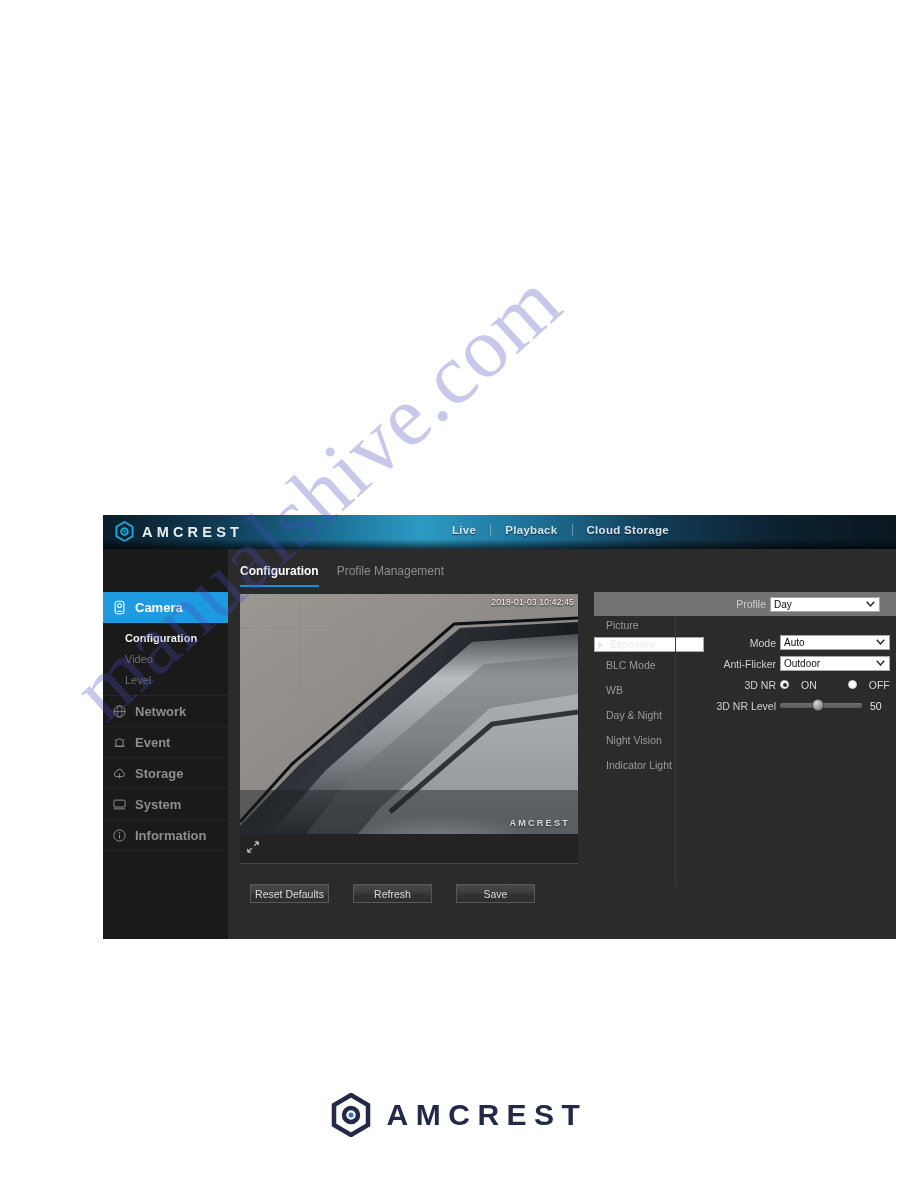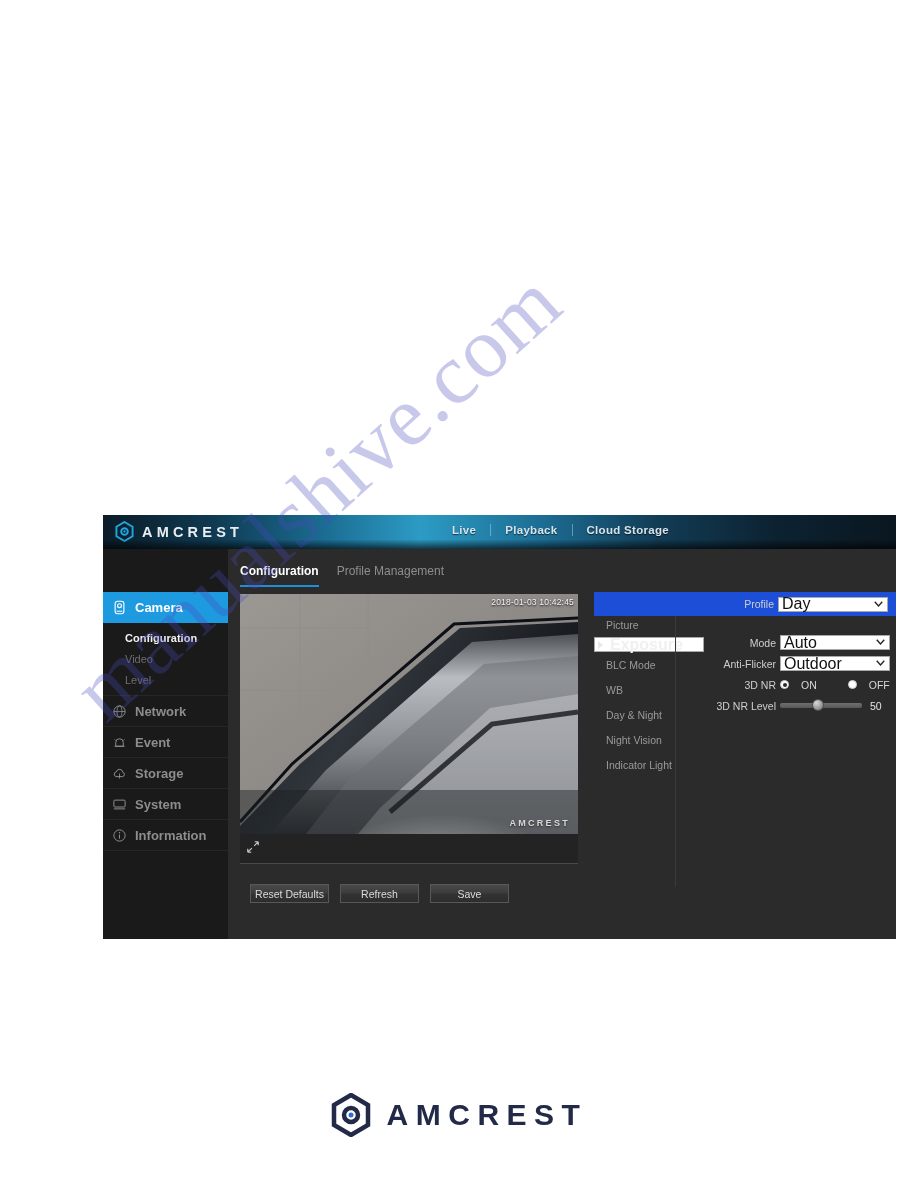--- a/index.html
+++ b/index.html
@@ -255,21 +255,21 @@
     align-items: center;
     padding-left: 6px;
     box-sizing: border-box;
   }
 
   .btn-row {
     position: absolute;
     left: 10px;
     top: 290px;
     display: flex;
-    gap: 11px;
+    gap: 24px;
   }
   .btn {
     width: 79px;
     height: 19px;
     background: linear-gradient(to bottom, #4a4a4a 0%, #3b3b3b 48%, #333333 52%, #2d2d2d 100%);
     border: 1px solid #585858;
     color: #dcdcdc;
     font-size: 10.5px;
     display: flex;
     align-items: center;
@@ -320,25 +320,25 @@
     position: absolute;
     left: 366px;
     top: 0;
     right: 0;
   }
   .profile-strip {
     position: absolute;
     left: 0; top: 0;
     right: 0;
     height: 24px;
-    background: #1d4ed8;
+    background: #737373;
     display: flex;
     align-items: center;
     justify-content: flex-end;
-    padding-right: 8px;
+    padding-right: 16px;
     box-sizing: border-box;
   }
 
   .frow {
     display: flex;
     align-items: center;
     justify-content: flex-end;
     height: 21px;
     padding-right: 6px;
     box-sizing: border-box;
@@ -353,21 +353,21 @@
   .sel {
     position: relative;
     width: 110px;
     height: 15px;
     background: #ffffff;
     border: 1px solid #a8a8a8;
     box-sizing: border-box;
     display: flex;
     align-items: center;
     padding-left: 3px;
-    font-size: 16px;
+    font-size: 10px;
     color: #101010;
   }
   .sel .chev {
     position: absolute;
     right: 4px;
     top: 3px;
     width: 9px; height: 6px;
   }
   .sel .chev svg { display: block; }
 

